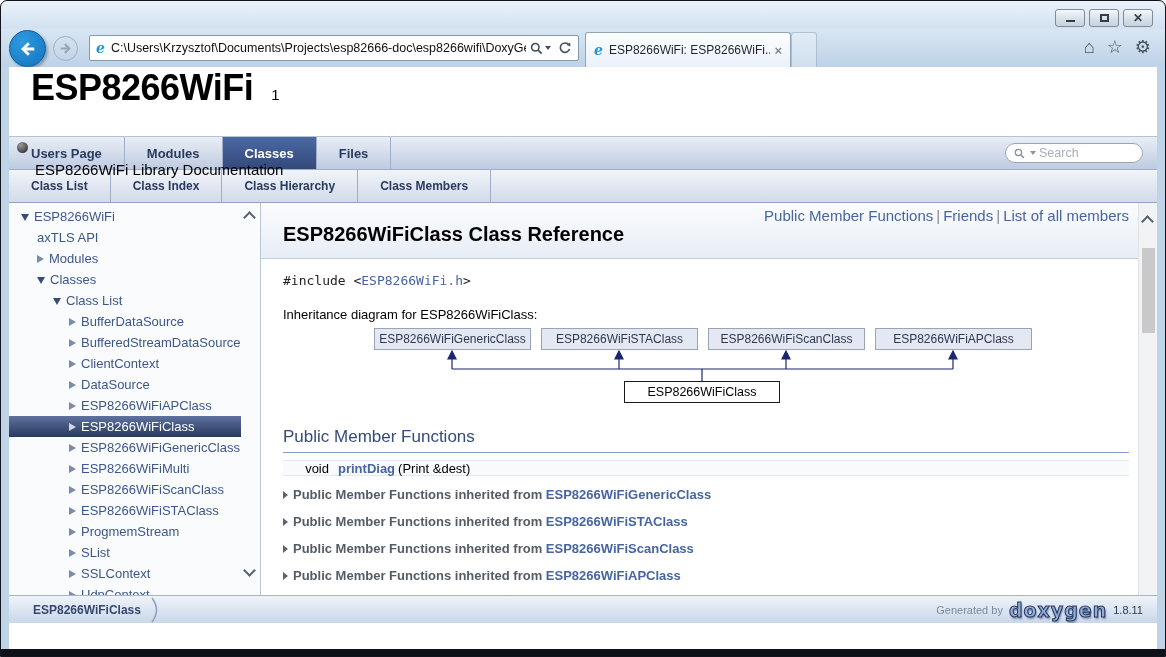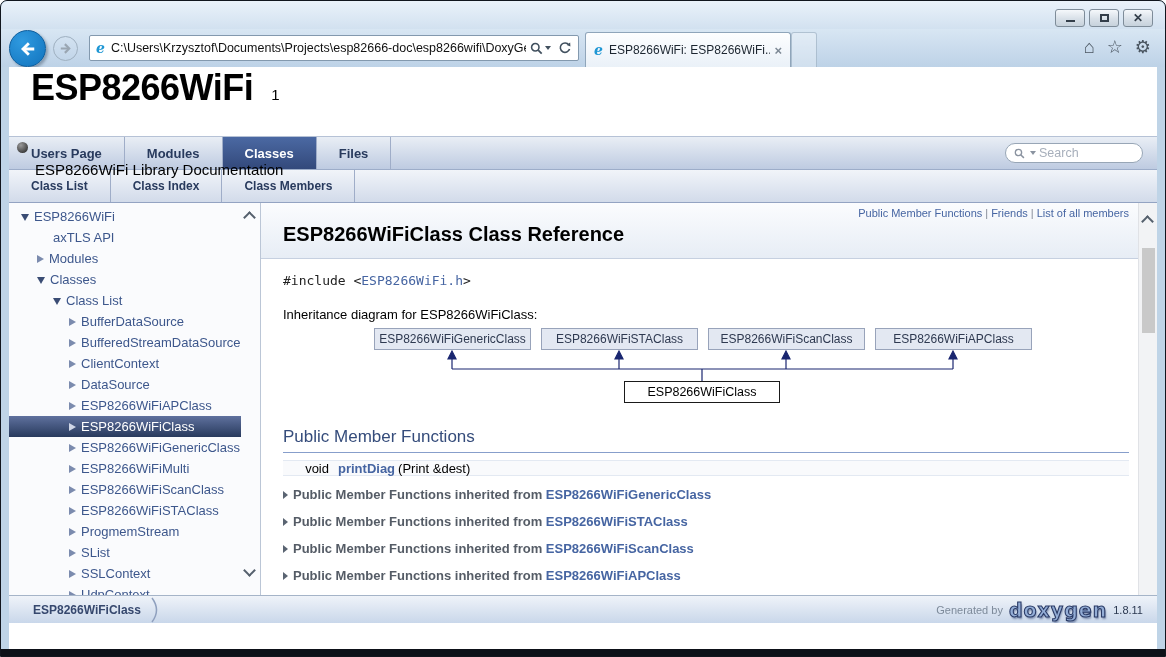--- a/index.html
+++ b/index.html
@@ -92,21 +92,21 @@
   .side-hscroll .left { position:absolute; left:14px; top:6px; }
   .side-hscroll .right { position:absolute; right:18px; top:6px; }
   .side-hscroll .hthumb { position:absolute; left:30px; top:4px; width:132px; height:12px; background:#c2c4c8; }
   .doc-vscroll { position:absolute; top:0; bottom:0; right:0; width:19px; background:#F2F3F5; border-left:1px solid #e0e2e6; }
   .doc-vscroll .up { position:absolute; top:14px; left:4px; }
   .doc-vscroll .down { position:absolute; bottom:14px; left:4px; }
   .doc-vscroll .vthumb { position:absolute; top:45px; left:3px; width:13px; height:85px; background:#c9c9c9; }
   
   .doccontent { position:relative; flex:1; overflow:hidden; }
   .dc-header { height:56px; background:linear-gradient(#FBFCFE,#E7EDF5); border-bottom:1px solid #c6d0e0; position:relative; }
-  .summary { position:absolute; top:4px; right:28px; font-size:11px; color:var(--link,#4665A2); }
+  .summary { position:absolute; top:4px; right:28px; font-size:15px; color:var(--link,#4665A2); }
   .summary .sep { color:#848a96; margin:0 3px; }
   .dc-title { position:absolute; left:22px; top:20px; font-size:20px; font-weight:bold; color:#000; }
   .dc-body { padding:14px 46px 0 22px; font-size:13px; color:#000; }
   .includeline { font-family:"DejaVu Sans Mono", monospace; font-size:13px; color:#222; }
   .includeline a { color:var(--link,#4665A2); text-decoration:none; }
   .dyncaption { margin-top:19px; font-size:13px; color:#000; }
   
   .diagram { position:relative; height:76px; margin-top:6px; }
   .dg-box { position:absolute; top:0; width:157px; height:22px; background:#E3E8F2; border:1px solid #98a3ba;
     display:flex; align-items:center; justify-content:center; font-size:12px; color:#2e3950; }
@@ -246,34 +246,37 @@
 
     <div class="tabs2" id="tabs2">
 
     <div class="dtab">
           <span>Class List</span>
         </div>
         <div class="dtab">
           <span>Class Index</span>
         </div>
         <div class="dtab">
+          <span>Class Hierarchy</span>
+        </div>
+        <div class="dtab">
           <span>Class Members</span>
         </div>
       </div>
 
     <div class="main">
 
       <div class="sidenav">
         <div class="tree" id="tree">
 
         <div class="tree-row" style="padding-left: 12px;">
               <span class="tri tri-d"></span>
               <span class="tree-label">ESP8266WiFi</span>
             </div>
-            <div class="tree-row" style="padding-left: 32px;">
+            <div class="tree-row" style="padding-left: 16px;">
               <span class="tri"></span>
               <span class="tree-label">axTLS API</span>
             </div>
             <div class="tree-row" style="padding-left: 28px;">
               <span class="tri tri-r"></span>
               <span class="tree-label">Modules</span>
             </div>
             <div class="tree-row" style="padding-left: 28px;">
               <span class="tri tri-d"></span>
               <span class="tree-label">Classes</span>

